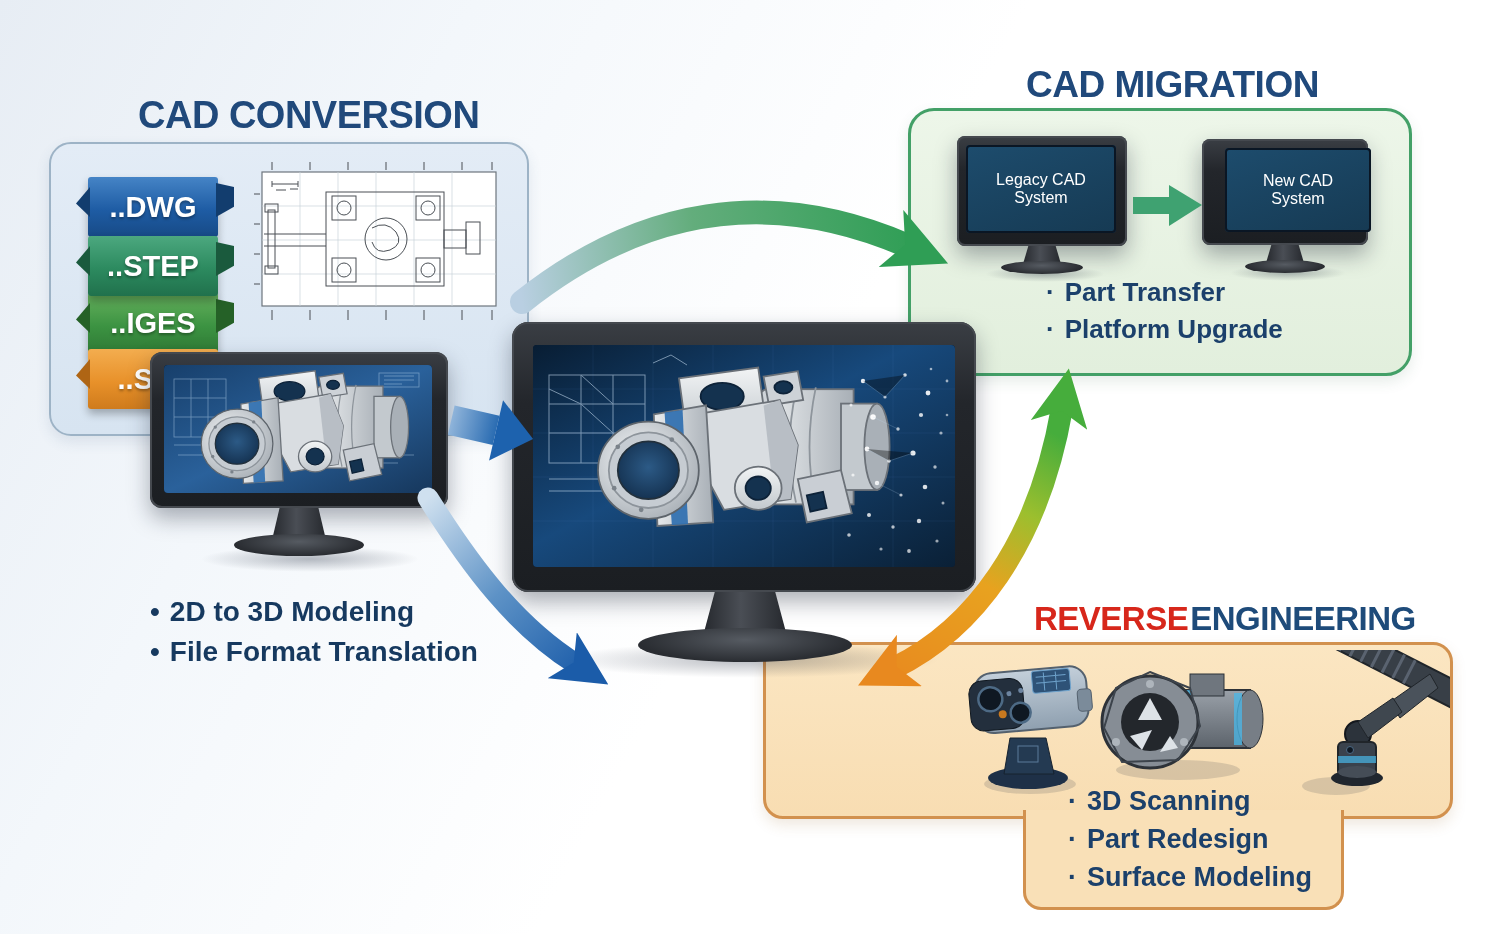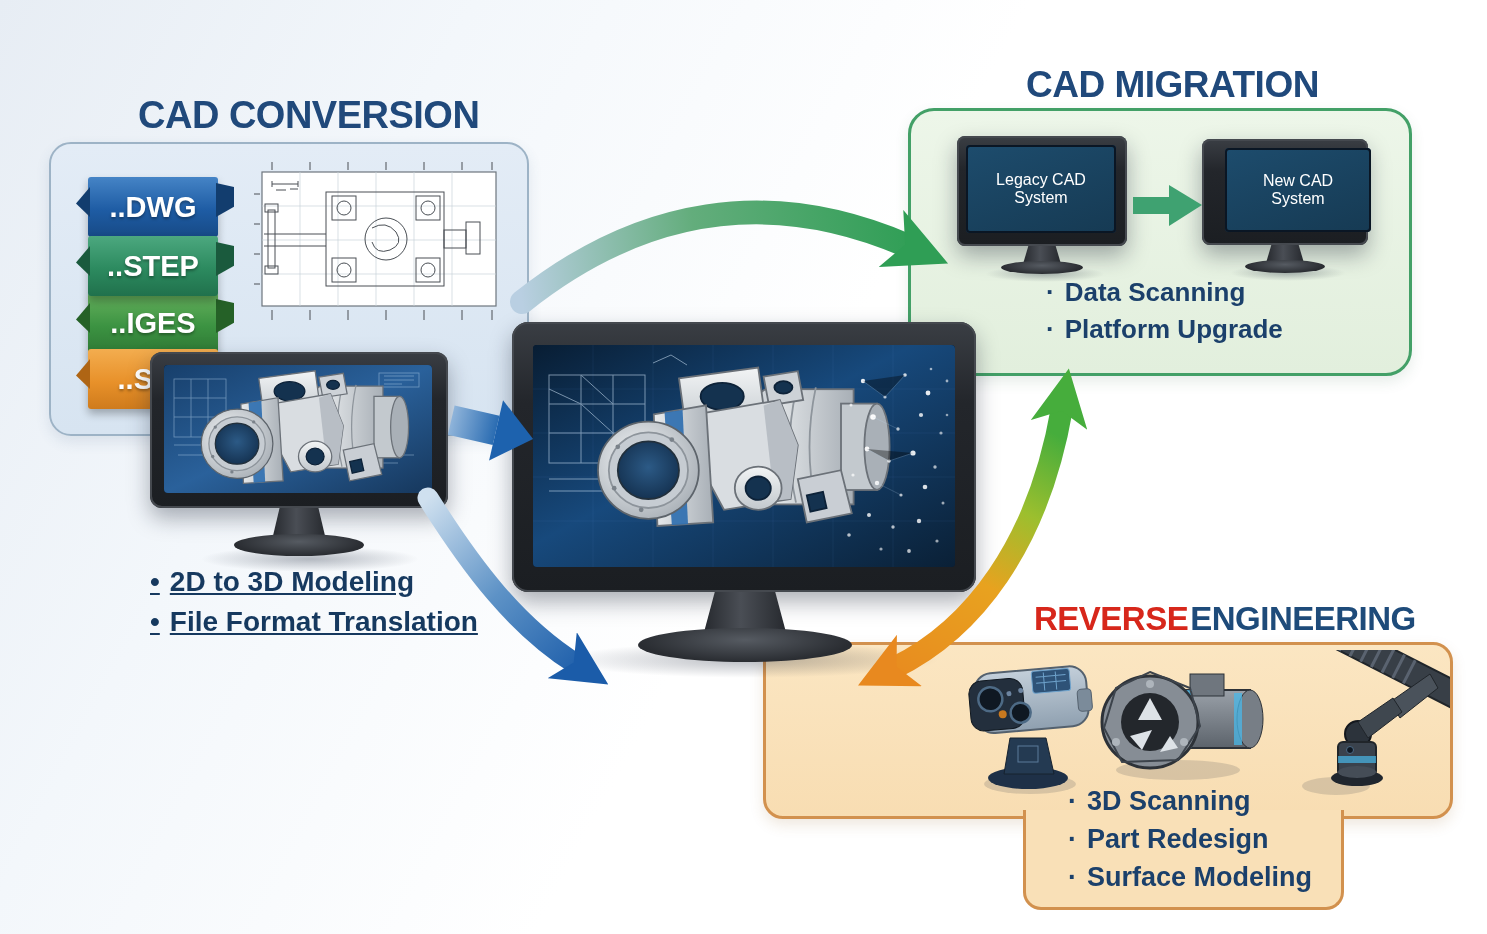--- a/index.html
+++ b/index.html
@@ -87,21 +87,21 @@
   #mon-legacy-shadow{left:985px;top:266px;width:120px;height:16px;}
   #mon-new-bezel{left:1202px;top:139px;width:166px;height:106px;border-radius:8px;}
   #mon-new-screen{left:23px;top:9px;width:146px;height:84px;background:linear-gradient(160deg,#1d4c6d,#163a53);}
   #mon-new-neck{left:1266px;top:245px;width:38px;height:18px;}
   #mon-new-base{left:1245px;top:260px;width:80px;height:13px;}
   #mon-new-shadow{left:1230px;top:265px;width:116px;height:16px;}
 
   
   .bullets{z-index:20;font-weight:700;color:#16395f;}
   .bullets .li{white-space:nowrap;}
-  #bullets-conversion{left:150px;top:562px;font-size:28px;line-height:40px;text-decoration:underline;}
+  #bullets-conversion{left:150px;top:592px;font-size:28px;line-height:40px;}
   #bullets-migration{left:1046px;top:274px;font-size:26px;line-height:37px;color:#1b406b;}
   #bullets-reverse{left:1068px;top:782px;font-size:27px;line-height:38px;color:#1b406b;z-index:20;}
   .bchar{margin-right:10px;}
 
   
   #tech-drawing{left:248px;top:154px;width:262px;height:176px;z-index:12;}
   #re-devices{left:938px;top:650px;width:512px;height:154px;z-index:18;}
   #arrow-overlay{left:0;top:0;width:1487px;height:934px;z-index:60;pointer-events:none;}
   #shared-defs{position:absolute;width:0;height:0;}
 </style>
@@ -315,21 +315,21 @@
   </div>
   <div id="mon-new-neck" class="abs neck"></div>
   <div id="mon-new-base" class="abs mbase"></div>
 
   <div id="bullets-conversion" class="abs bullets">
     <div class="li"><span class="bchar">•</span><span>2D to 3D Modeling</span></div>
     <div class="li"><span class="bchar">•</span><span>File Format Translation</span></div>
   </div>
 
   <div id="bullets-migration" class="abs bullets">
-    <div class="li"><span class="bchar">·</span><span>Data Scanning</span></div>
+    <div class="li"><span class="bchar">·</span><span>Part Transfer</span></div>
     <div class="li"><span class="bchar">·</span><span>Platform Upgrade</span></div>
   </div>
 
   <div id="bullets-reverse" class="abs bullets">
     <div class="li"><span class="bchar">·</span><span>3D Scanning</span></div>
     <div class="li"><span class="bchar">·</span><span>Part Redesign</span></div>
     <div class="li"><span class="bchar">·</span><span>Surface Modeling</span></div>
   </div>
 
   <svg id="re-devices" class="abs" viewBox="0 0 512 154">

